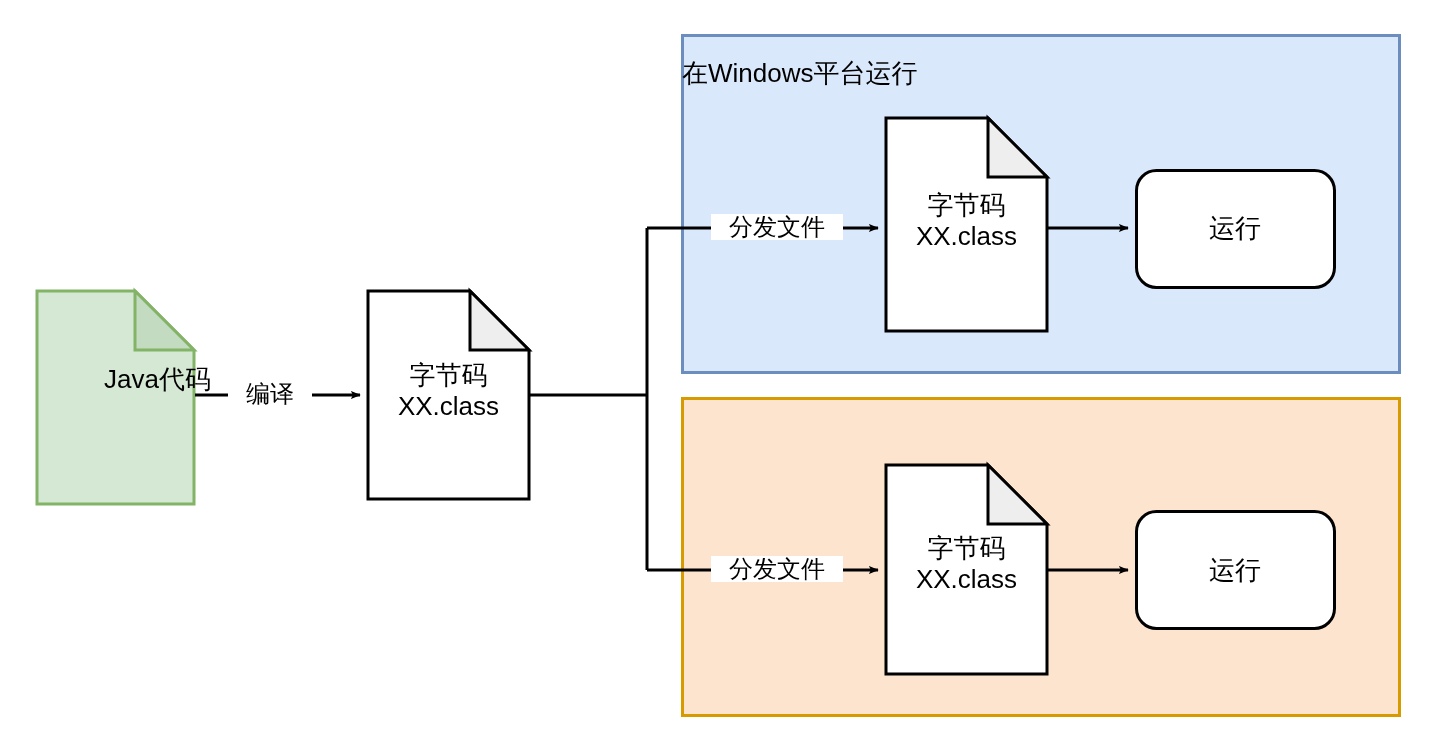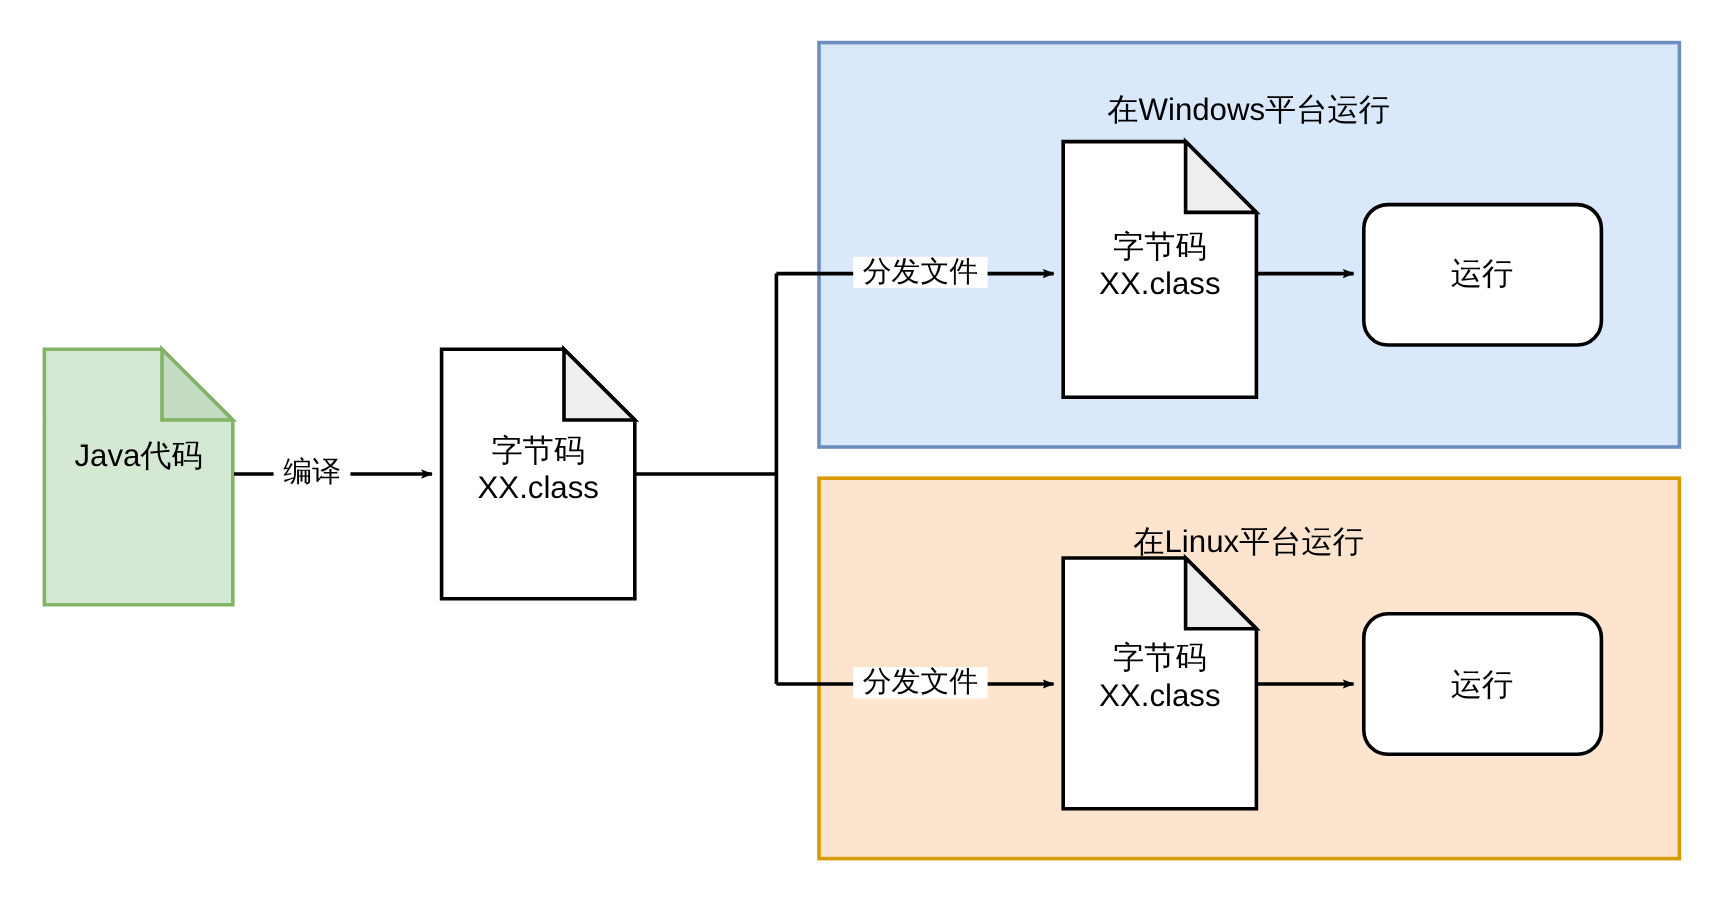--- a/index.html
+++ b/index.html
@@ -20,44 +20,42 @@
   }
   #diagram-svg {
     position: absolute;
     left: 0;
     top: 0;
     width: 1446px;
     height: 752px;
   }
   .panel-title {
     position: absolute;
-    text-align: center;
     font-size: 26px;
     color: #000000;
     white-space: nowrap;
     line-height: 1.1;
-    margin-top: 18px;
   }
   .node-label {
     position: absolute;
     text-align: center;
     font-size: 26px;
     color: #000000;
     line-height: 1.18;
     white-space: nowrap;
   }
   .node-label .l2 { display: block; }
   .edge-label {
     position: absolute;
     font-size: 24px;
     color: #000000;
     background: #ffffff;
     white-space: nowrap;
     line-height: 1.0;
-    padding: 1px 8px;
+    padding: 1px 18px;
   }
 </style>
 </head>
 <body>
 
 <div id="canvas">
 
   <svg id="diagram-svg" viewBox="0 0 1446 752">
     <defs>
       <marker id="arrowhead" markerWidth="10" markerHeight="8" refX="9.2" refY="4" orient="auto" markerUnits="userSpaceOnUse">
@@ -93,21 +91,21 @@
     <line x1="647" y1="570" x2="878" y2="570" stroke="#000000" stroke-width="3" marker-end="url(#arrowhead)"></line>
 
     <path d="M 886 465 L 988 465 L 1047 524 L 1047 674 L 886 674 Z" fill="#ffffff" stroke="#000000" stroke-width="3" stroke-linejoin="miter"></path>
     <path d="M 988 465 L 1047 524 L 988 524 Z" fill="#eeeeee" stroke="#000000" stroke-width="3" stroke-linejoin="miter"></path>
 
     <line x1="1047" y1="570" x2="1128" y2="570" stroke="#000000" stroke-width="3" marker-end="url(#arrowhead)"></line>
 
     <rect x="1136.5" y="511.5" width="198" height="117" rx="20" ry="20" fill="#ffffff" stroke="#000000" stroke-width="3"></rect>
   </svg>
 
-  <div class="node-label" style="left:37px; top:364px; width:157px;">
+  <div class="node-label" style="left:37px; top:364px; width:157px;padding-left:42px;">
     <span>Java代码</span>
   </div>
 
   <div class="edge-label" style="left:228px; top:381px;text-align:right;">编译</div>
 
   <div class="node-label" style="left:368px; top:360px; width:161px;">
     <span>字节码</span>
     <span class="l2">XX.class</span>
   </div>
 
@@ -115,21 +113,20 @@
 
   <div class="edge-label" style="left:711px; top:214px;">分发文件</div>
 
   <div class="node-label" style="left:886px; top:190px; width:161px;">
     <span>字节码</span>
     <span class="l2">XX.class</span>
   </div>
 
   <div class="node-label" style="left:1136px; top:213px; width:198px;">运行</div>
 
-  <div class="panel-title" style="left:682px; top:419px; width:717px;">在Linux平台运行</div>
 
   <div class="edge-label" style="left:711px; top:556px;">分发文件</div>
 
   <div class="node-label" style="left:886px; top:533px; width:161px;">
     <span>字节码</span>
     <span class="l2">XX.class</span>
   </div>
 
   <div class="node-label" style="left:1136px; top:555px; width:198px;">运行</div>
 

